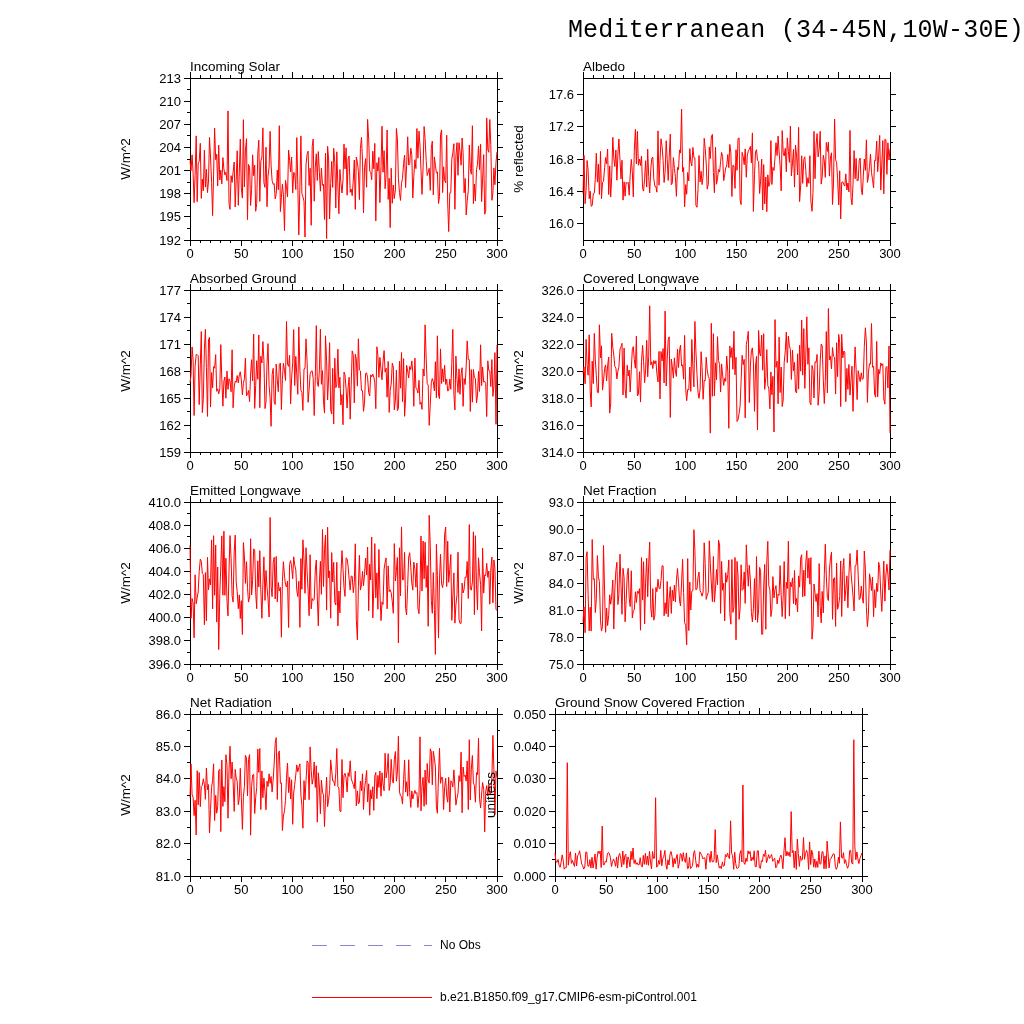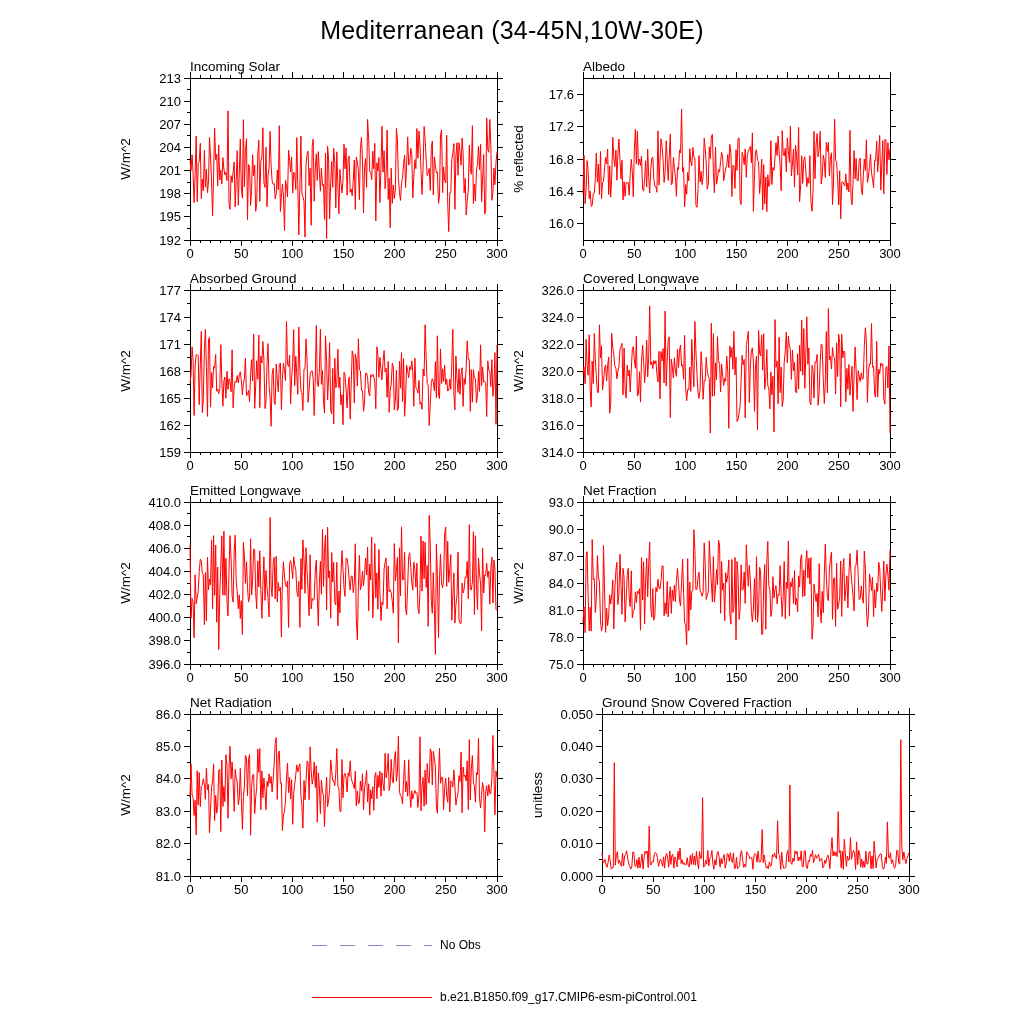--- a/index.html
+++ b/index.html
@@ -1,19 +1,19 @@
 <!DOCTYPE html>
 <html><head>
 <meta charset="utf-8">
 <style>
   html,body{margin:0;padding:0;background:#ffffff;}
   body{width:1024px;height:1024px;position:relative;overflow:hidden;
        font-family:"Liberation Sans",sans-serif;color:#000;}
-  .fig-title{position:absolute;top:16px;left:0;width:1024px;text-align:center;
-             font-size:25px;letter-spacing:0.2px;}
+  .fig-title{position:absolute;top:16px;left:0;width:1024px;text-align:right;
+             font-size:25px;letter-spacing:0.2px;font-family:Liberation Mono, monospace;}
   .panel{position:absolute;width:415px;height:212px;}
   .panel-title{position:absolute;left:78px;top:1px;width:307px;font-size:13.5px;}
   .ylabel{position:absolute;width:170px;height:16px;left:-71px;top:93px;
           transform:rotate(-90deg);text-align:center;font-size:13.5px;}
   svg.plot{position:absolute;left:20px;top:16px;overflow:visible;}
   svg text{font-family:"Liberation Sans",sans-serif;}
   .legend-row{position:absolute;display:flex;align-items:center;gap:8px;font-size:12px;text-align:right;}
 </style>
 </head>
 <body>
@@ -800,21 +800,21 @@
         <text x="49" y="170.5" text-anchor="end" font-size="13" fill="#000">81.0</text>
         <text x="49" y="138.1" text-anchor="end" font-size="13" fill="#000">82.0</text>
         <text x="49" y="105.7" text-anchor="end" font-size="13" fill="#000">83.0</text>
         <text x="49" y="73.3" text-anchor="end" font-size="13" fill="#000">84.0</text>
         <text x="49" y="40.900000000000006" text-anchor="end" font-size="13" fill="#000">85.0</text>
         <text x="49" y="8.5" text-anchor="end" font-size="13" fill="#000">86.0</text>
         <polyline points="58.0,87.5 59.0,54.1 60.1,84.7 61.1,87.1 62.1,105.6 63.1,90.2 64.2,125.0 65.2,60.7 66.2,94.9 67.2,62.5 68.3,96.7 69.3,76.3 70.3,75.3 71.3,68.8 72.4,74.7 73.4,89.3 74.4,58.0 75.5,79.9 76.5,74.6 77.5,122.9 78.5,99.6 79.6,77.3 80.6,70.6 81.6,53.8 82.6,110.5 83.7,85.3 84.7,103.2 85.7,96.8 86.7,60.5 87.8,59.3 88.8,121.6 89.8,50.1 90.9,96.4 91.9,76.6 92.9,91.7 93.9,44.7 95.0,55.2 96.0,108.2 97.0,60.2 98.0,36.2 99.1,68.8 100.1,52.0 101.1,71.2 102.2,101.4 103.2,59.4 104.2,68.1 105.2,71.2 106.3,94.8 107.3,87.8 108.3,58.3 109.3,87.3 110.4,119.4 111.4,86.8 112.4,76.4 113.4,45.3 114.5,47.7 115.5,85.8 116.5,49.4 117.6,44.6 118.6,125.2 119.6,76.6 120.6,65.0 121.7,64.4 122.7,103.6 123.7,87.4 124.7,77.6 125.8,39.1 126.8,62.4 127.8,38.5 128.8,99.6 129.9,60.9 130.9,87.7 131.9,67.9 133.0,81.8 134.0,99.8 135.0,71.2 136.0,76.5 137.1,63.8 138.1,73.3 139.1,66.5 140.1,82.0 141.2,69.2 142.2,53.0 143.2,33.5 144.2,27.6 145.3,89.4 146.3,44.0 147.3,40.9 148.4,73.3 149.4,72.9 150.4,120.5 151.4,106.0 152.5,100.7 153.5,90.5 154.5,67.7 155.5,53.0 156.6,82.6 157.6,67.3 158.6,89.0 159.6,69.8 160.7,114.3 161.7,83.0 162.7,74.7 163.8,64.4 164.8,54.9 165.8,61.8 166.8,57.3 167.9,53.9 168.9,85.1 169.9,95.5 170.9,118.2 172.0,70.6 173.0,89.9 174.0,70.8 175.1,50.9 176.1,52.5 177.1,89.7 178.1,36.9 179.2,60.3 180.2,74.2 181.2,68.2 182.2,52.0 183.3,77.5 184.3,55.8 185.3,112.2 186.3,62.8 187.4,77.0 188.4,103.7 189.4,70.2 190.5,82.1 191.5,85.2 192.5,116.6 193.5,88.5 194.6,67.2 195.6,96.6 196.6,90.2 197.6,80.2 198.7,49.9 199.7,60.4 200.7,70.9 201.7,70.9 202.8,75.8 203.8,62.8 204.8,38.5 205.9,76.8 206.9,78.0 207.9,101.2 208.9,101.7 210.0,49.5 211.0,87.7 212.0,65.6 213.0,63.3 214.1,68.2 215.1,82.0 216.1,62.7 217.1,66.4 218.2,50.8 219.2,68.2 220.2,71.7 221.3,74.5 222.3,78.6 223.3,61.1 224.3,95.9 225.4,80.9 226.4,94.0 227.4,92.3 228.4,71.0 229.5,80.7 230.5,63.8 231.5,99.5 232.5,79.0 233.6,70.5 234.6,60.5 235.6,91.9 236.7,73.8 237.7,105.2 238.7,79.8 239.7,88.8 240.8,76.7 241.8,100.4 242.8,65.9 243.8,62.5 244.9,88.6 245.9,65.4 246.9,77.4 247.9,61.0 249.0,86.2 250.0,62.8 251.0,73.9 252.1,80.8 253.1,43.3 254.1,67.9 255.1,61.6 256.2,43.6 257.2,80.4 258.2,74.0 259.2,49.3 260.3,69.8 261.3,73.1 262.3,49.8 263.4,41.5 264.4,71.2 265.4,62.2 266.4,26.2 267.5,81.9 268.5,85.8 269.5,86.9 270.5,94.1 271.6,69.6 272.6,50.2 273.6,82.1 274.6,71.7 275.7,86.2 276.7,49.8 277.7,82.7 278.8,97.4 279.8,80.9 280.8,89.0 281.8,84.3 282.9,80.4 283.9,83.5 284.9,82.5 285.9,97.5 287.0,84.2 288.0,26.8 289.0,100.9 290.0,76.4 291.1,67.4 292.1,96.3 293.1,60.0 294.2,94.6 295.2,53.5 296.2,69.4 297.2,73.1 298.3,38.8 299.3,42.0 300.3,74.9 301.3,41.2 302.4,48.3 303.4,56.9 304.4,96.8 305.4,103.2 306.5,66.0 307.5,38.3 308.5,73.3 309.6,67.2 310.6,67.6 311.6,99.5 312.6,77.7 313.7,68.2 314.7,86.0 315.7,92.2 316.7,67.3 317.8,102.0 318.8,70.8 319.8,71.8 320.8,77.1 321.9,59.9 322.9,76.4 323.9,95.1 325.0,88.2 326.0,83.2 327.0,65.6 328.0,71.5 329.1,42.2 330.1,102.8 331.1,57.0 332.1,66.5 333.2,65.2 334.2,71.1 335.2,50.9 336.3,99.6 337.3,29.7 338.3,89.9 339.3,59.1 340.4,45.5 341.4,72.8 342.4,75.5 343.4,92.2 344.5,62.6 345.5,64.7 346.5,28.3 347.5,88.4 348.6,98.0 349.6,84.1 350.6,72.5 351.7,79.3 352.7,121.8 353.7,81.7 354.7,75.7 355.8,86.1 356.8,74.6 357.8,83.6 358.8,83.7 359.9,67.7 360.9,25.4 361.9,59.8 362.9,104.8 364.0,60.9 365.0,67.4" fill="none" stroke="#ff0000" stroke-width="1" stroke-linejoin="round"></polyline>
       </svg>
   </div>
 
-  <div class="panel" style="left:524px;top:694px">
+  <div class="panel" style="left:477px;top:694px">
     <div class="panel-title">Ground Snow Covered Fraction</div>
     <div class="ylabel">unitless</div>
     <svg class="plot" width="395" height="196" viewBox="0 0 395 196">
         <g stroke="#000" stroke-width="1" shape-rendering="crispEdges">
           <rect x="58" y="4" width="307" height="162" fill="none"></rect>
           <line x1="58" y1="166" x2="58" y2="172"></line>
           <line x1="58" y1="4" x2="58" y2="-2"></line>
           <line x1="109.16666666666666" y1="166" x2="109.16666666666666" y2="172"></line>
           <line x1="109.16666666666666" y1="4" x2="109.16666666666666" y2="-2"></line>
           <line x1="160.33333333333331" y1="166" x2="160.33333333333331" y2="172"></line>

